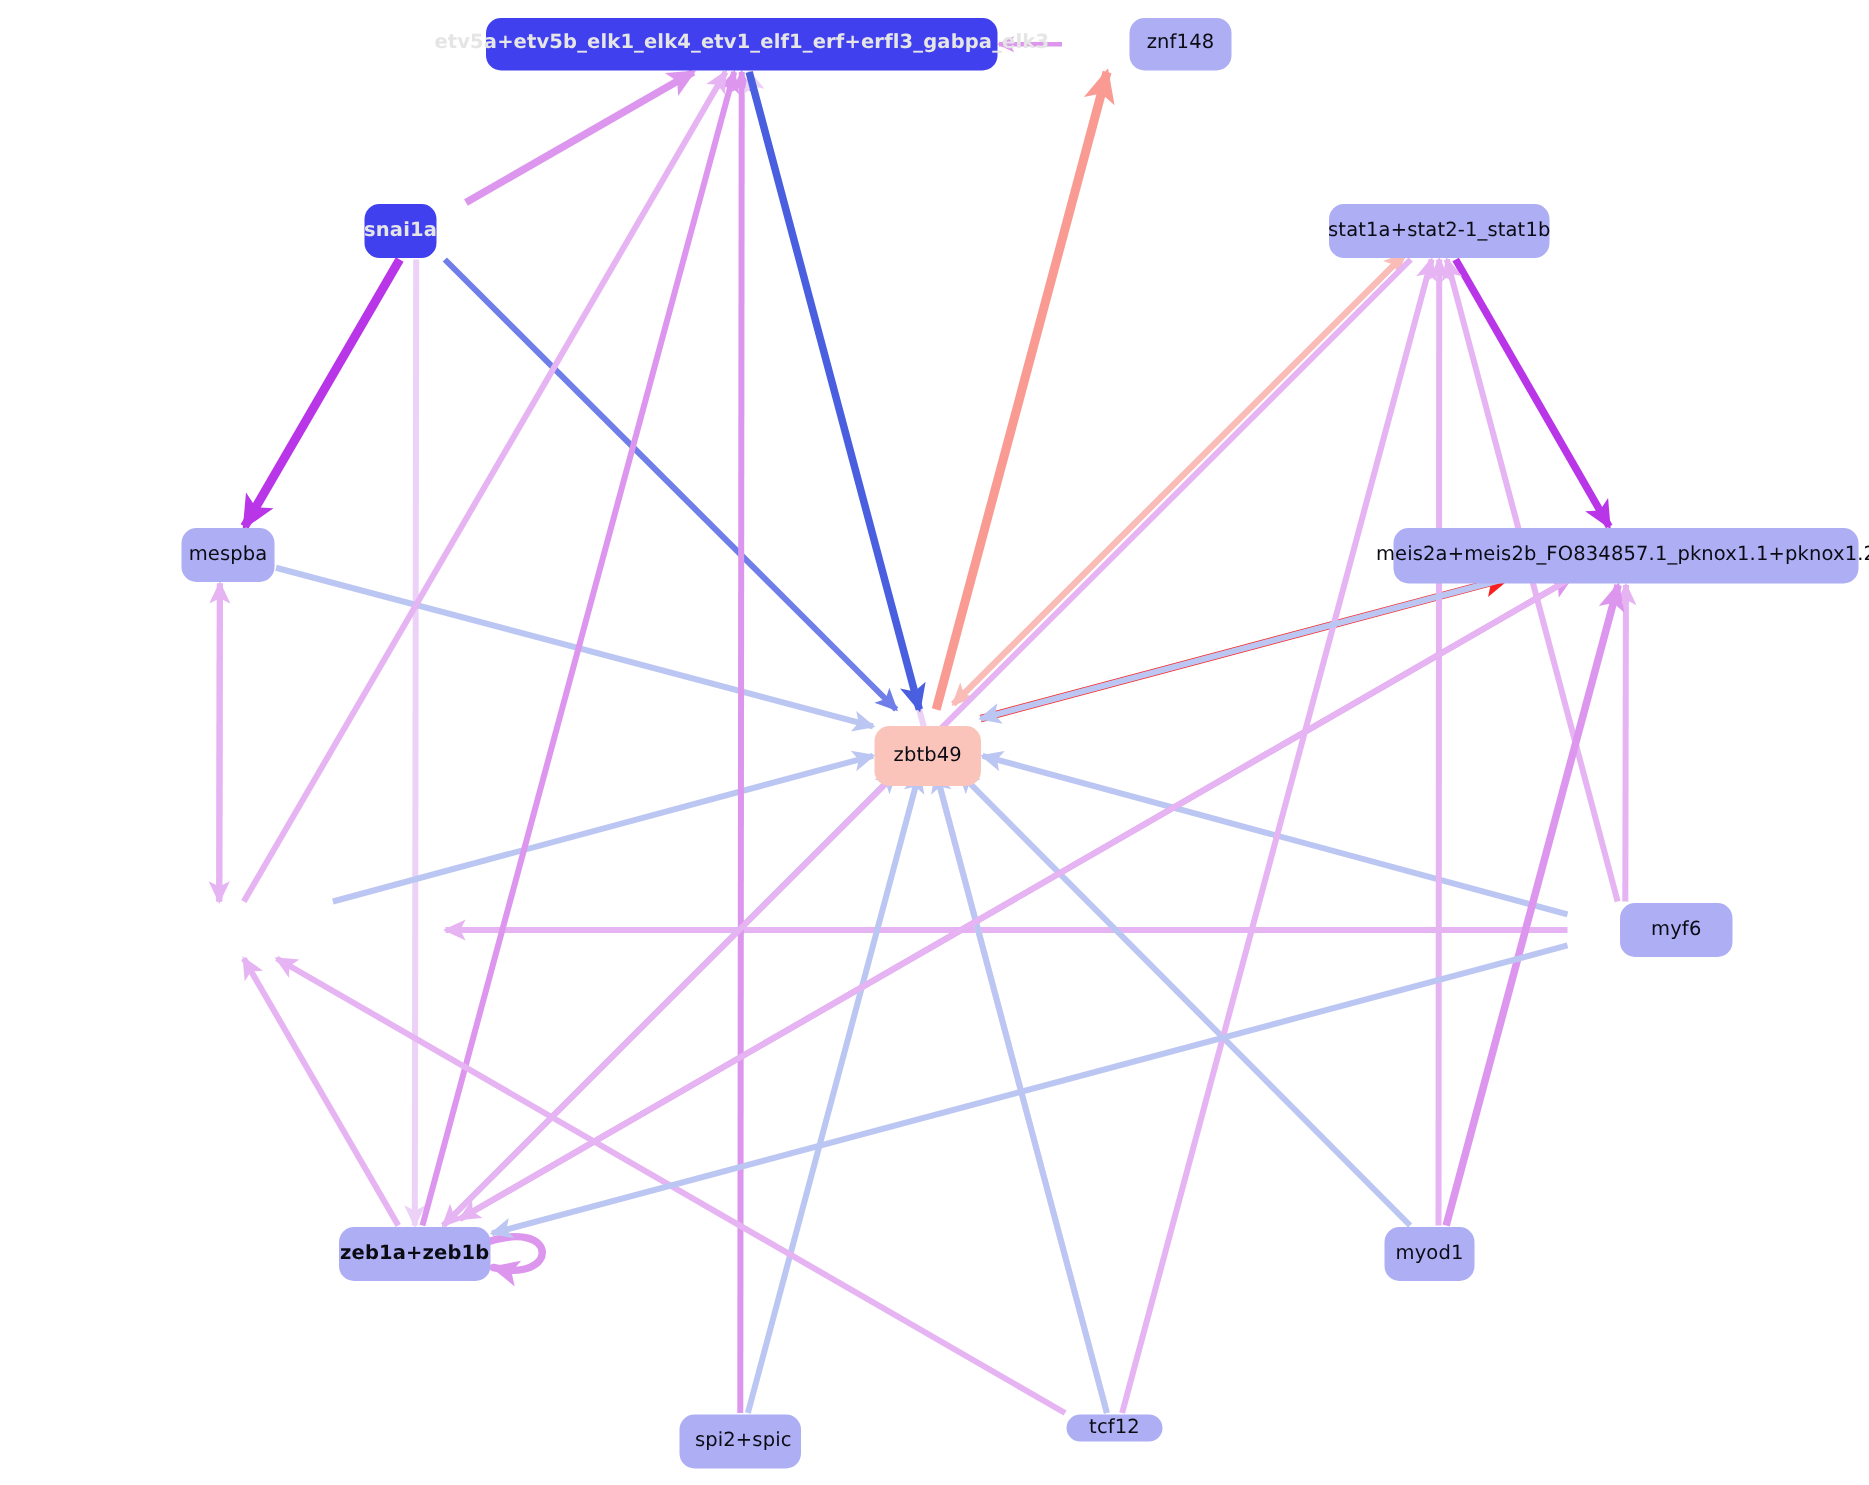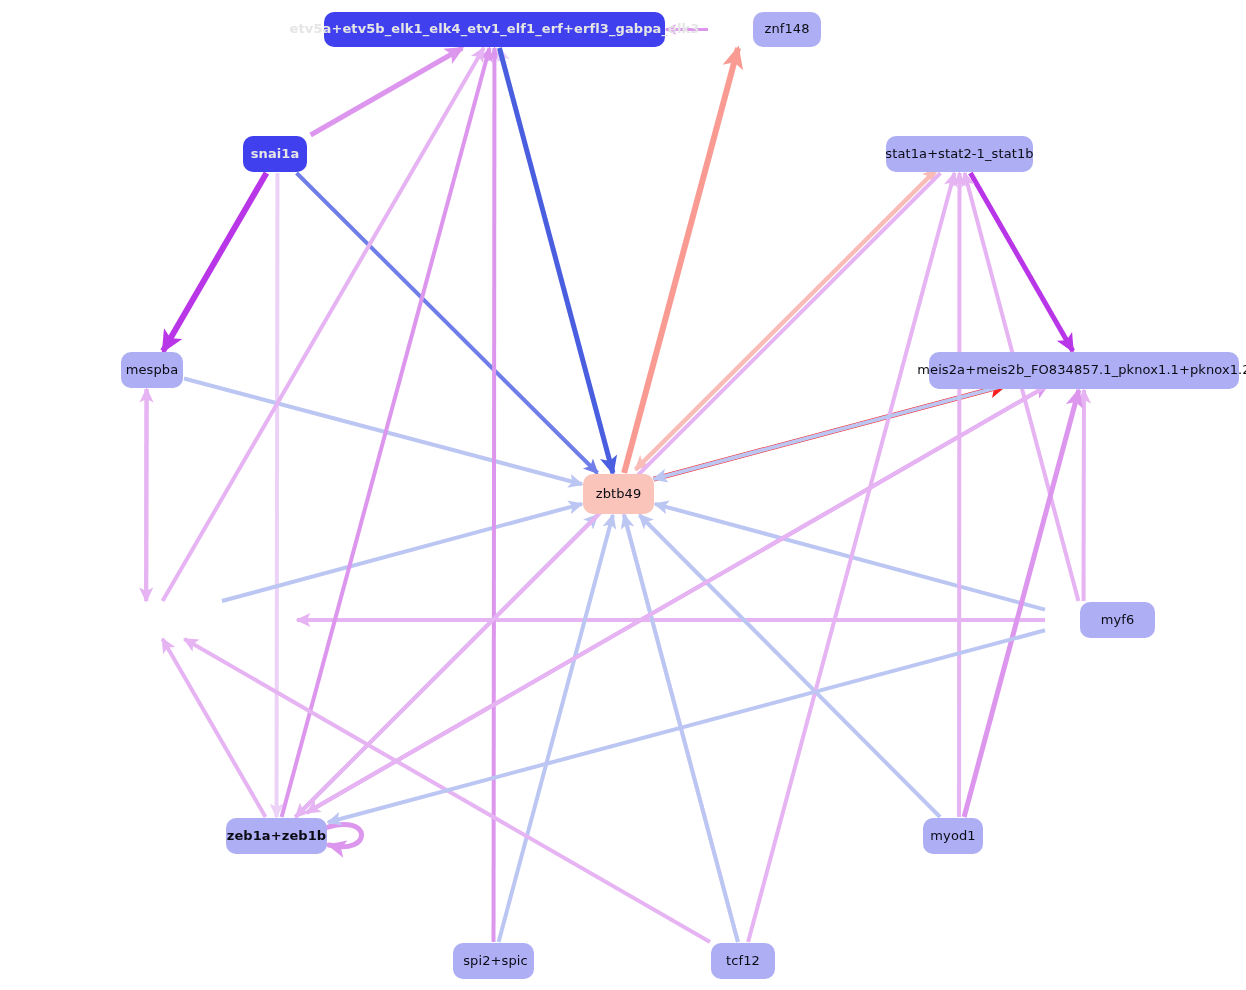--- a/index.html
+++ b/index.html
@@ -31,21 +31,21 @@
     border-radius: 10px;
     font-size: 13px;
     line-height: 1.1;
     white-space: nowrap;
     padding: 0 12px;
     letter-spacing: 0.1px;
     z-index: 5;
   }
   .node-normal { background: #aeaef5; color: #0b0b14; }
   .node-highlight { background: #4040ef; color: #e5e5e5; font-weight: bold; }
-  .node-target { background: #fac4bb; color: #0b0b14; }
+  .node-target { background: #fac4bb; color: #0b0b14; margin-top: 10px; }
 </style>
 </head>
 <body>
 
 <div id="stage">
   <svg id="graph-svg" viewBox="0 0 1246 990" xmlns="http://www.w3.org/2000/svg">
       <defs>
         <marker id="ah-dd96ee" viewBox="0 0 10 10" refX="8.5" refY="5" markerWidth="4.2" markerHeight="4.2" orient="auto-start-reverse" markerUnits="strokeWidth">
           <path d="M 0.5 0.8 L 9.5 5 L 0.5 9.2 L 2.6 5 Z" fill="#dd96ee"></path>
         </marker>
@@ -115,21 +115,21 @@
       <line x1="940.4721407624634" y1="173" x2="295.52785923753663" y2="817" stroke="#e6b4f2" stroke-width="4" stroke-linecap="butt" marker-end="url(#ah-e6b4f2)"></line>
       <line x1="1045" y1="630.3048327137546" x2="328" y2="822.2156133828996" stroke="#bcc6f2" stroke-width="4" stroke-linecap="butt" marker-end="url(#ah-bcc6f2)"></line>
       <line x1="499.43864370290635" y1="48" x2="612.8939720129171" y2="473" stroke="#4a5fe0" stroke-width="5" stroke-linecap="butt" marker-end="url(#ah-4a5fe0)"></line>
     </svg>
 <div class="node node-highlight" style="left: 324px; top: 12px; width: 341px; height: 35px;">
       <span>etv5a+etv5b_elk1_elk4_etv1_elf1_erf+erfl3_gabpa_elk3</span>
     </div>
     <div class="node node-normal" style="left: 709px; top: 12px; width: 68px; height: 35px; margin-left: 44px;">
       <span>znf148</span>
     </div>
-    <div class="node node-highlight" style="left: 243px; top: 136px; width: 64px; height: 36px;">
+    <div class="node node-highlight" style="left: 243px; top: 136px; width: 48px; height: 36px;">
       <span>snai1a</span>
     </div>
     <div class="node node-normal" style="left: 886px; top: 136px; width: 147px; height: 36px;">
       <span>stat1a+stat2-1_stat1b</span>
     </div>
     <div class="node node-normal" style="left: 121px; top: 352px; width: 62px; height: 36px;">
       <span>mespba</span>
     </div>
     <div class="node node-normal" style="left: 929px; top: 352px; width: 310px; height: 37px;">
       <span>meis2a+meis2b_FO834857.1_pknox1.1+pknox1.2</span>
@@ -142,16 +142,16 @@
     </div>
     <div class="node node-normal" style="left: 226px; top: 818px; width: 101px; height: 36px; font-weight: bold;">
       <span>zeb1a+zeb1b</span>
     </div>
     <div class="node node-normal" style="left: 923px; top: 818px; width: 60px; height: 36px;">
       <span>myod1</span>
     </div>
     <div class="node node-normal" style="left: 453px; top: 943px; width: 81px; height: 36px; padding-left: 16px;">
       <span>spi2+spic</span>
     </div>
-    <div class="node node-normal" style="left: 711px; top: 943px; width: 64px; height: 36px;">
+    <div class="node node-normal" style="left: 711px; top: 943px; width: 64px; height: 18px;">
       <span>tcf12</span>
     </div>
   </div>
 
 </body></html>

